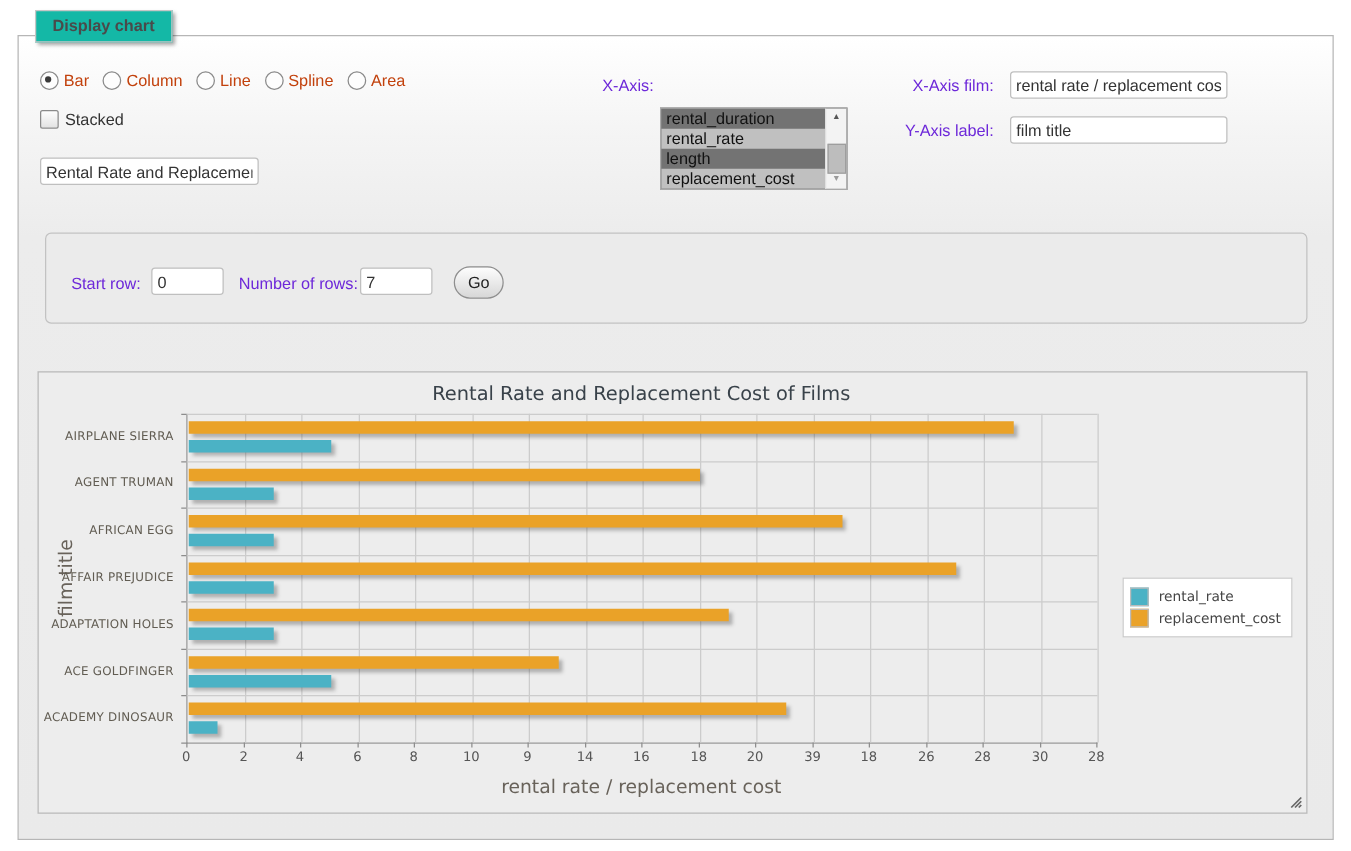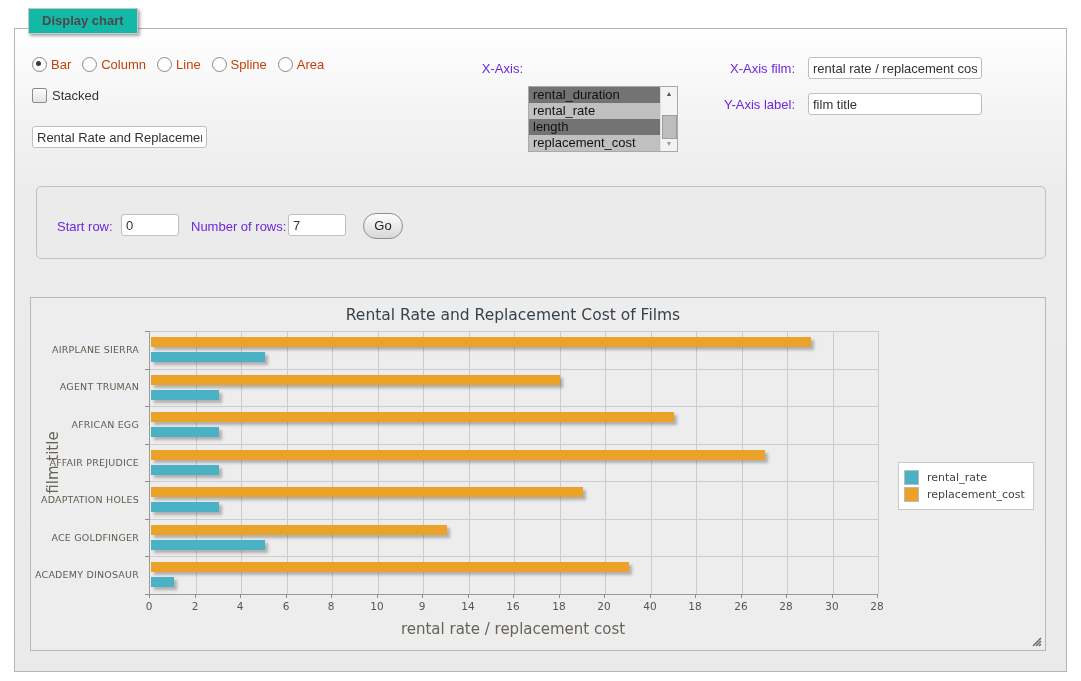--- a/index.html
+++ b/index.html
@@ -222,21 +222,21 @@
         <div class="x-tick-label" style="left: 391px;">9</div>
         <div class="x-tick" style="left: 437px;"></div>
         <div class="x-tick-label" style="left: 437px;">14</div>
         <div class="x-tick" style="left: 482px;"></div>
         <div class="x-tick-label" style="left: 482px;">16</div>
         <div class="x-tick" style="left: 528px;"></div>
         <div class="x-tick-label" style="left: 528px;">18</div>
         <div class="x-tick" style="left: 573px;"></div>
         <div class="x-tick-label" style="left: 573px;">20</div>
         <div class="x-tick" style="left: 619px;"></div>
-        <div class="x-tick-label" style="left: 619px;">40</div>
+        <div class="x-tick-label" style="left: 619px;">39</div>
         <div class="x-tick" style="left: 664px;"></div>
         <div class="x-tick-label" style="left: 664px;">18</div>
         <div class="x-tick" style="left: 710px;"></div>
         <div class="x-tick-label" style="left: 710px;">26</div>
         <div class="x-tick" style="left: 755px;"></div>
         <div class="x-tick-label" style="left: 755px;">28</div>
         <div class="x-tick" style="left: 801px;"></div>
         <div class="x-tick-label" style="left: 801px;">30</div>
         <div class="x-tick" style="left: 846px;"></div>
         <div class="x-tick-label" style="left: 846px;">28</div>

